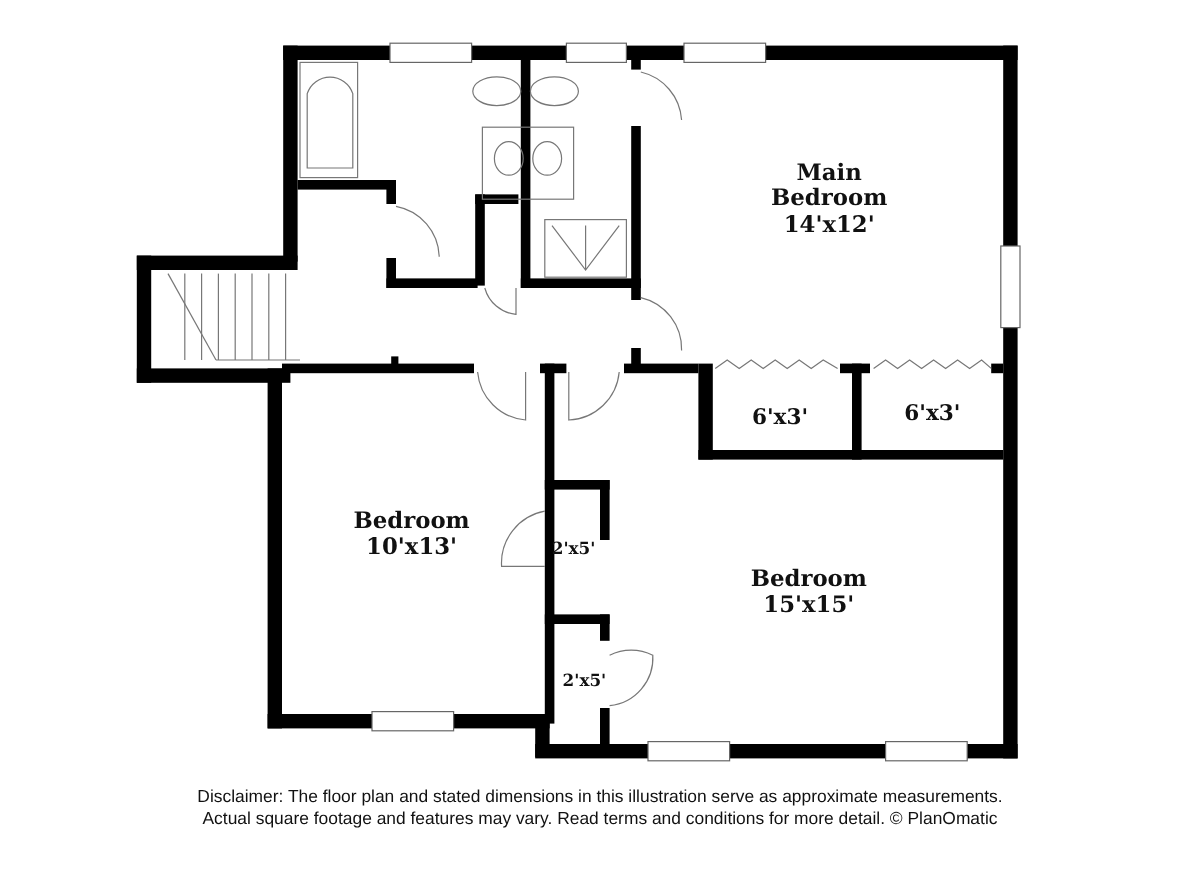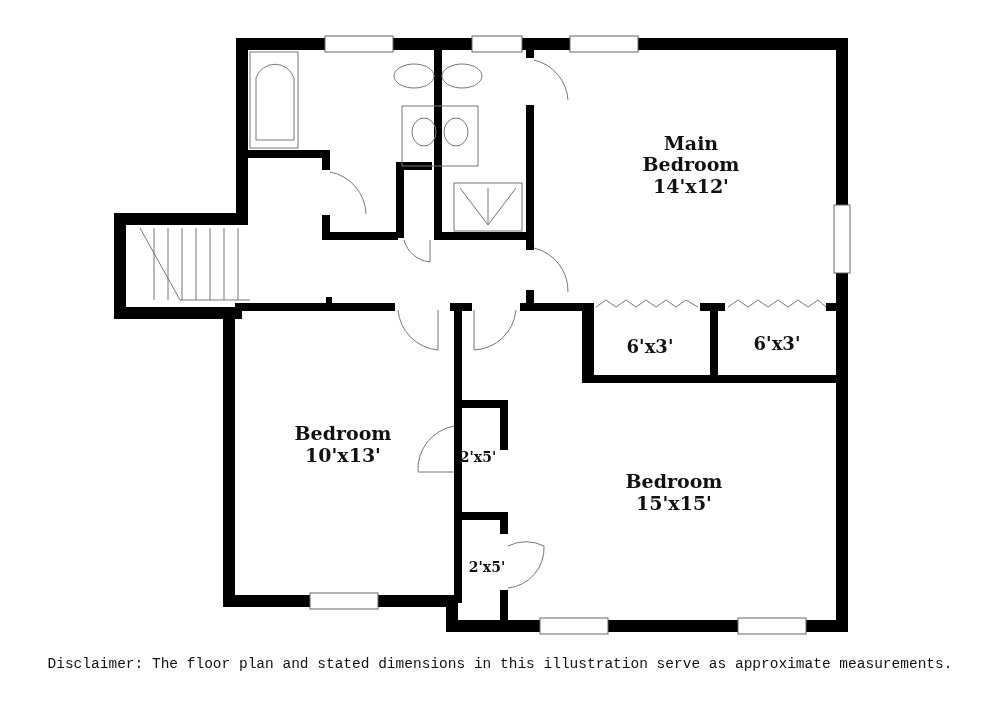--- a/index.html
+++ b/index.html
@@ -1,21 +1,21 @@
 <!DOCTYPE html>
 <html><head>
   <meta charset="utf-8">
   <style>
     html, body { margin: 0; padding: 0; background: #ffffff; }
     body { width: 1000px; height: 727px; position: relative; overflow: hidden; }
     #plan { position: absolute; left: 0; top: 0; }
     .room-label { font-family: "DejaVu Serif", serif; font-weight: bold; fill: #111; text-anchor: middle; }
     .disclaimer {
       position: absolute; left: 0; top: 655px; width: 1000px;
-      text-align: center; font-family: Liberation Mono, monospace;
+      text-align: center; font-family: Liberation Sans, sans-serif;
       font-size: 14.5px; color: #111; line-height: 19px;
     }
   </style>
 </head>
 <body>
 
 <svg id="plan" width="1000" height="650" viewBox="0 0 1000 650">
   <g fill="#000">
 
     <rect x="236" y="38" width="612" height="12"></rect>
@@ -133,13 +133,14 @@
     <text class="room-label" x="674" y="488" font-size="19">Bedroom</text>
     <text class="room-label" x="674" y="510" font-size="19">15'x15'</text>
 
     <text class="room-label" x="478" y="462" font-size="14">2'x5'</text>
     <text class="room-label" x="487" y="572" font-size="14">2'x5'</text>
   </g>
 </svg>
 
 <div class="disclaimer">
   <div>Disclaimer: The floor plan and stated dimensions in this illustration serve as approximate measurements.</div>
+  <div>Actual square footage and features may vary. Read terms and conditions for more detail. © PlanOmatic</div>
 </div>
 
 </body></html>

